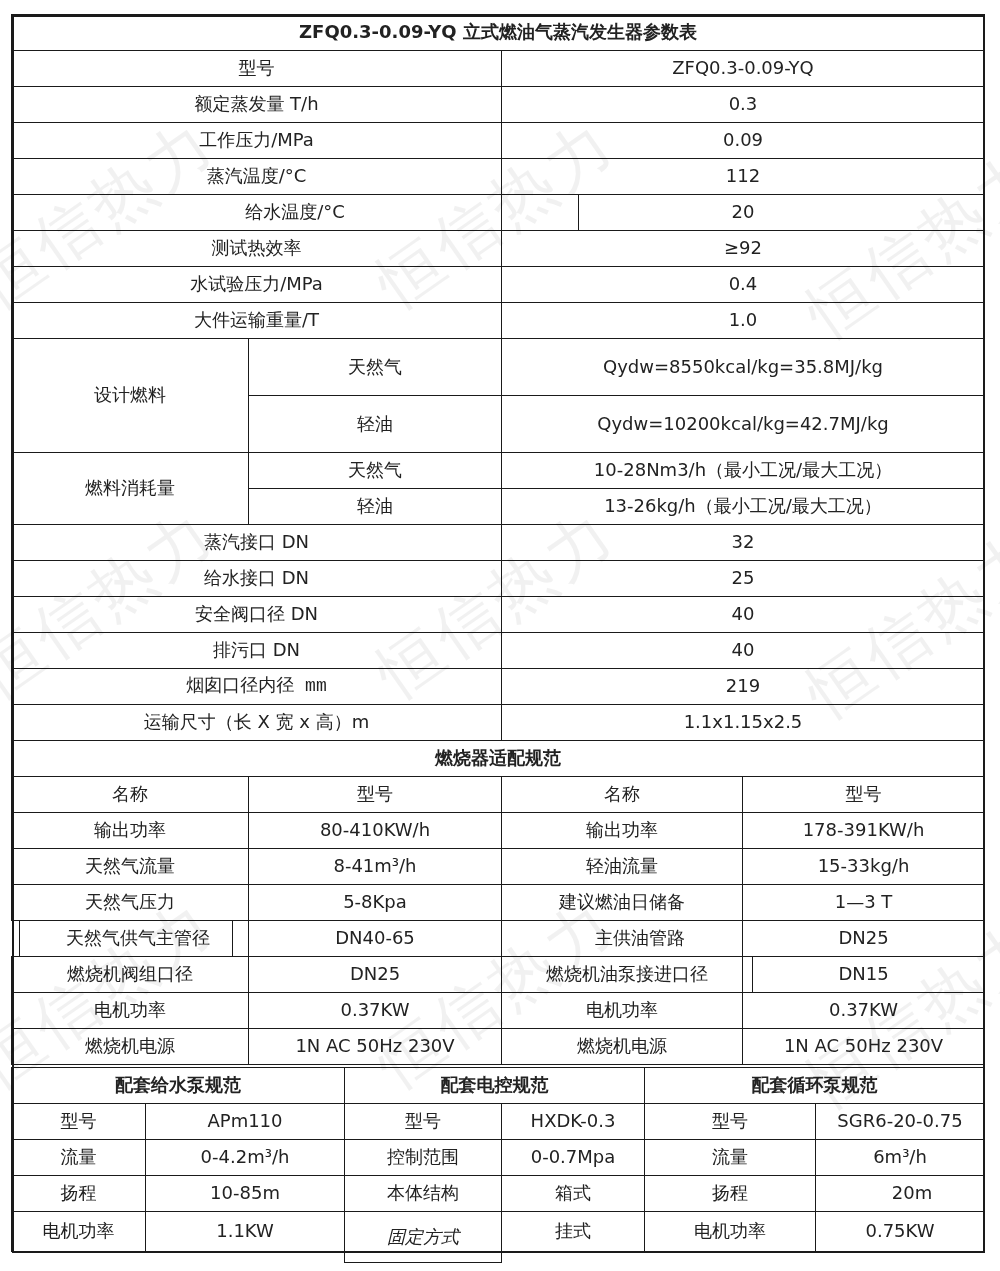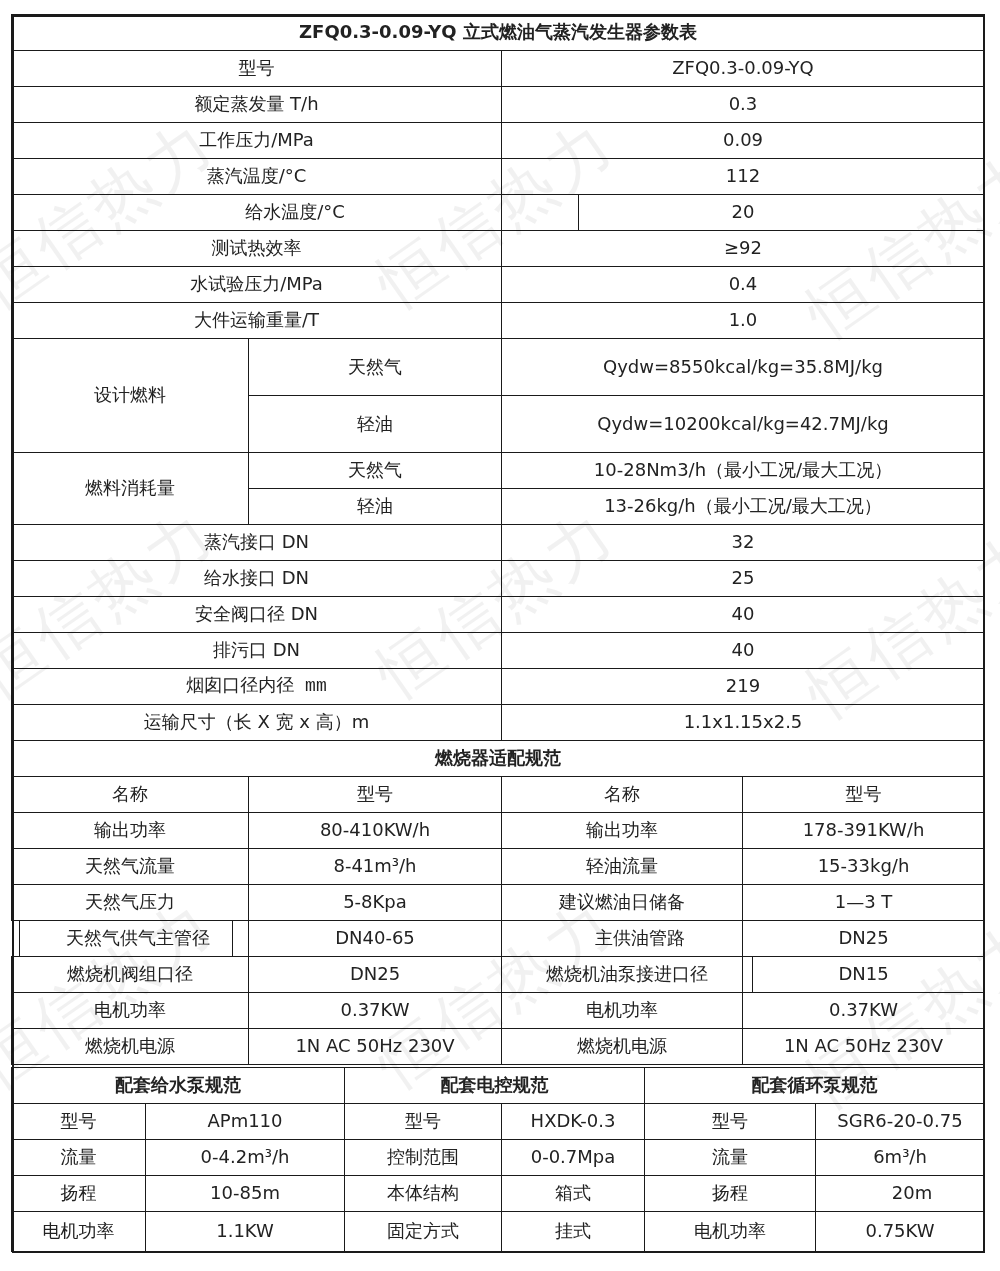--- a/index.html
+++ b/index.html
@@ -126,21 +126,21 @@
     <div class="c" style="left: 0px; top: 1161px; width: 135px; height: 37px;">扬程</div>
     <div class="c" style="left: 134px; top: 1161px; width: 200px; height: 37px;">10-85m</div>
     <div class="c" style="left: 0px; top: 1197px; width: 135px; height: 41px;">电机功率</div>
     <div class="c" style="left: 134px; top: 1197px; width: 200px; height: 41px;">1.1KW</div>
     <div class="c" style="left: 333px; top: 1089px; width: 158px; height: 37px;">型号</div>
     <div class="c" style="left: 490px; top: 1089px; width: 144px; height: 37px;">HXDK-0.3</div>
     <div class="c" style="left: 333px; top: 1125px; width: 158px; height: 37px;">控制范围</div>
     <div class="c" style="left: 490px; top: 1125px; width: 144px; height: 37px;">0-0.7Mpa</div>
     <div class="c" style="left: 333px; top: 1161px; width: 158px; height: 37px;">本体结构</div>
     <div class="c" style="left: 490px; top: 1161px; width: 144px; height: 37px;">箱式</div>
-    <div class="c" style="left: 333px; top: 1197px; width: 158px; height: 41px;">固定方式</div>
+    <div class="c" style="left: 333px; top: 1197px; width: 158px; height: 52px; font-style: italic;">固定方式</div>
     <div class="c" style="left: 490px; top: 1197px; width: 144px; height: 41px;">挂式</div>
     <div class="c" style="left: 633px; top: 1089px; width: 172px; height: 37px;">型号</div>
     <div class="c" style="left: 804px; top: 1089px; width: 170px; height: 37px;">SGR6-20-0.75</div>
     <div class="c" style="left: 633px; top: 1125px; width: 172px; height: 37px;">流量</div>
     <div class="c" style="left: 804px; top: 1125px; width: 170px; height: 37px;">6m³/h</div>
     <div class="c" style="left: 633px; top: 1161px; width: 172px; height: 37px;">扬程</div>
     <div class="c" style="left: 804px; top: 1161px; width: 170px; height: 37px; padding-left: 24px;">20m</div>
     <div class="c" style="left: 633px; top: 1197px; width: 172px; height: 41px;">电机功率</div>
     <div class="c" style="left: 804px; top: 1197px; width: 170px; height: 41px;">0.75KW</div>
   </div>

